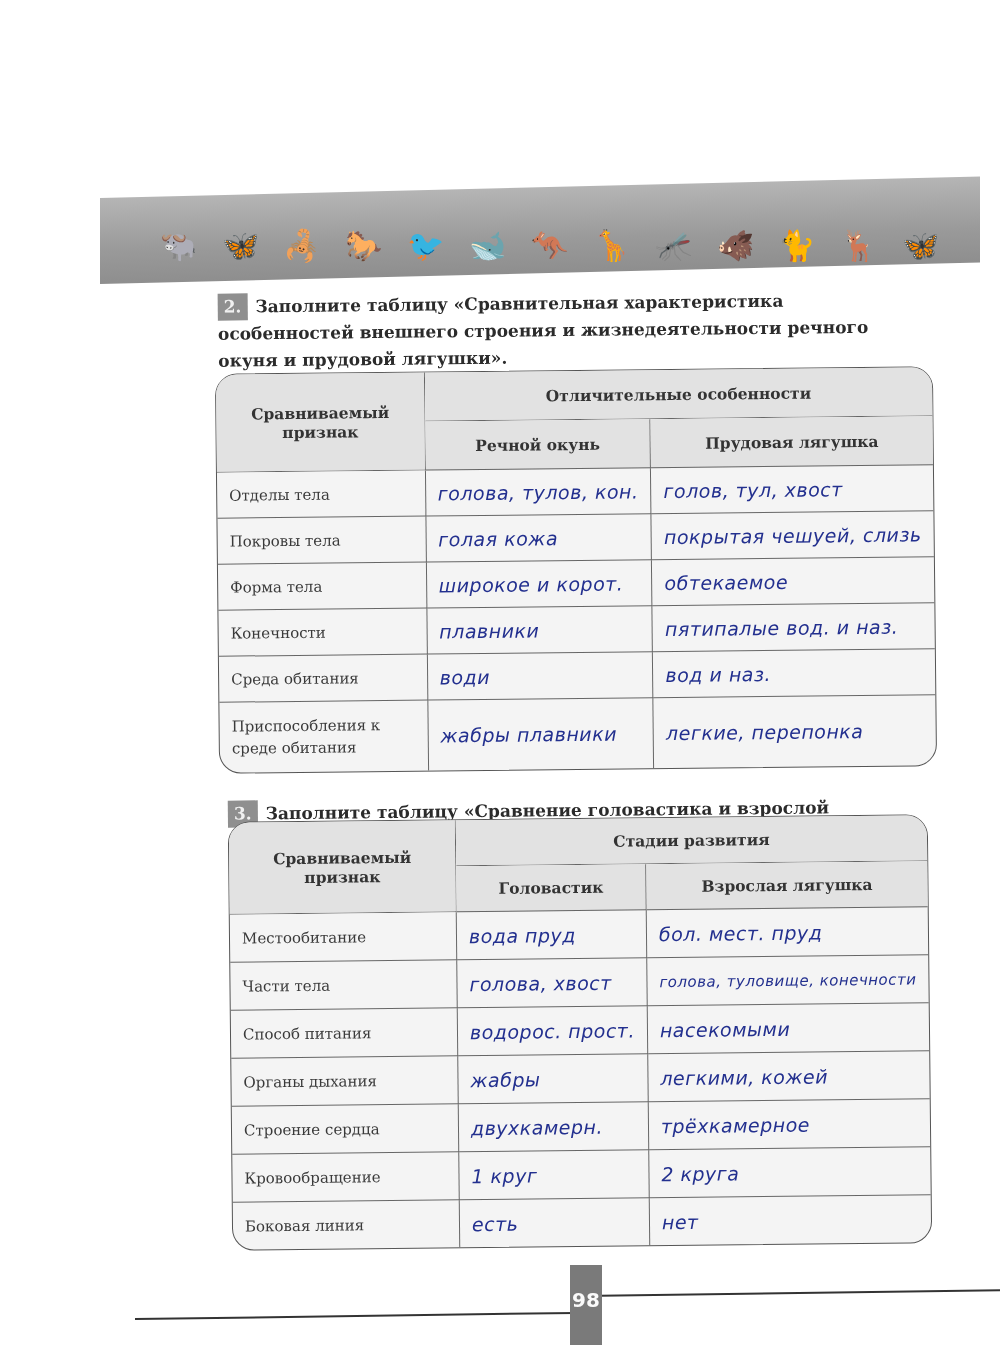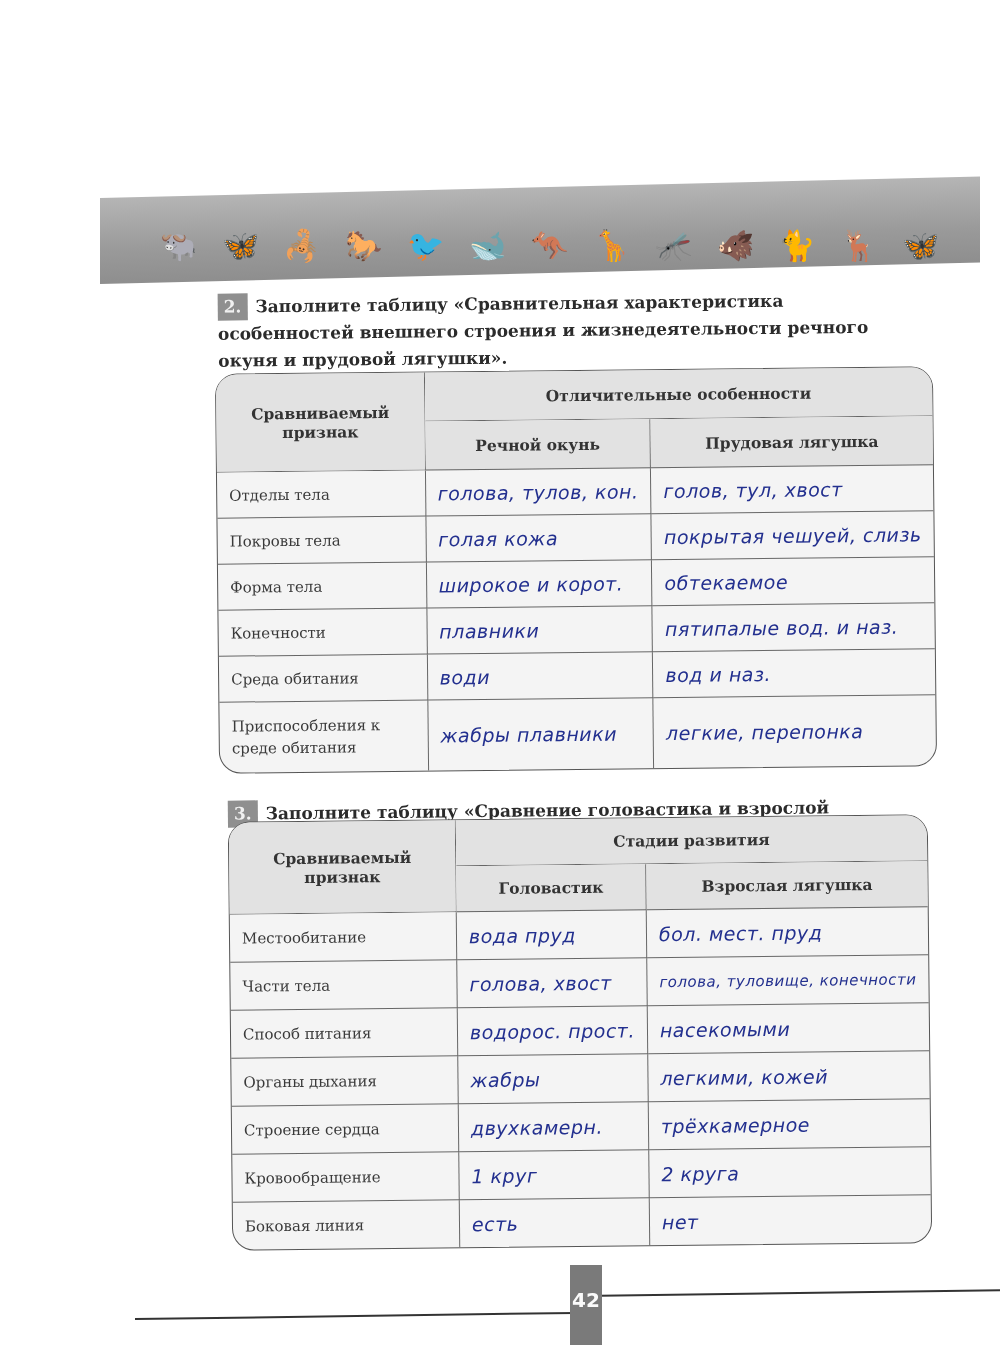--- a/index.html
+++ b/index.html
@@ -191,13 +191,13 @@
   <tr class="data">
     <td class="label">Боковая линия</td>
     <td class="hw">есть</td>
     <td class="hw">нет</td>
   </tr>
 </tbody>
   </table>
 
 <div id="rule-left" class="rule"></div>
 <div id="rule-right" class="rule"></div>
-<div class="page-num">42</div>
+<div class="page-num">98</div>
 
 </body></html>

